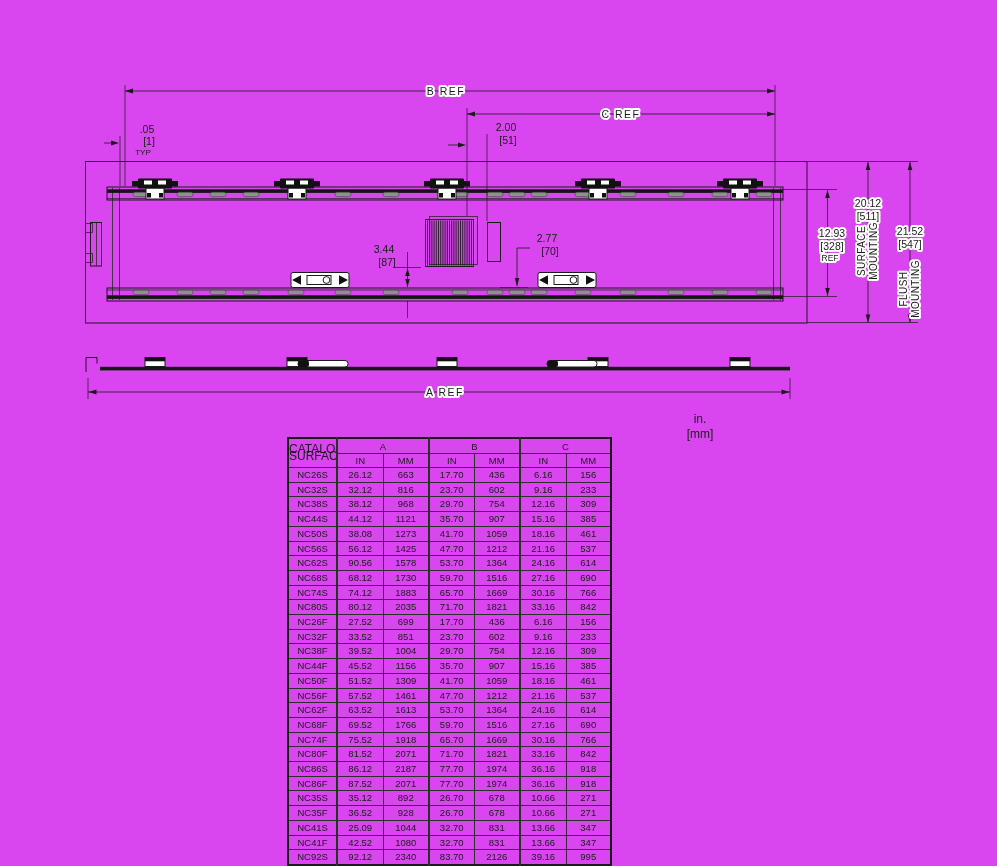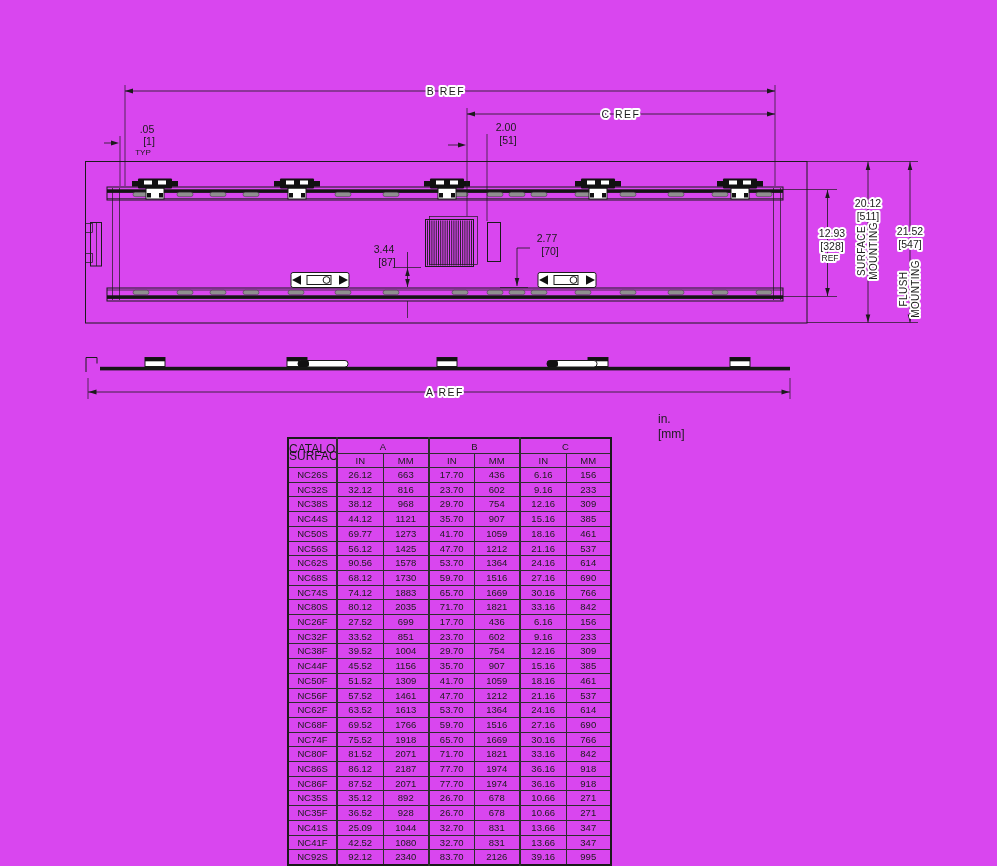--- a/index.html
+++ b/index.html
@@ -10,21 +10,21 @@
   .dim{font-size:10.5px;}
   .dim-s{font-size:8px;}
   .dim-xs{font-size:8.5px;}
   .rot{font-size:10px;letter-spacing:.4px;}
   .halo{paint-order:stroke;stroke:#ffffff;stroke-width:4px;stroke-linejoin:round;}
   .spaced{letter-spacing:1.5px;}
   .obj{stroke:#1b1b1b;stroke-width:1;fill:none;}
   .dims{stroke:#1b1b1b;stroke-width:.8;fill:none;}
   .thin{stroke-width:.7;}
   .arrow{fill:#1b1b1b;stroke:none;}
-  .units-note{position:absolute;left:658px;top:412px;width:84px;text-align:left;
+  .units-note{position:absolute;left:658px;top:412px;width:84px;text-align:center;
               font-size:12px;line-height:15px;color:#1b1b1b;}
   table.catalog-table{position:absolute;left:287px;top:437px;width:323px;
       border-collapse:collapse;table-layout:fixed;border:2px solid #1b1b1b;
       font-size:9.5px;color:#1b1b1b;}
   .catalog-table th,.catalog-table td{border:1px solid #2e2e2e;text-align:center;
       padding:0;font-weight:normal;white-space:nowrap;overflow:hidden;}
   .catalog-table thead tr.r1 th{height:14px;line-height:7px;}
   .catalog-table thead tr.r2 th{height:13px;line-height:13px;}
   .catalog-table td{height:13.7px;line-height:13.7px;}
   .catalog-table .gb{border-left-width:2px;}
@@ -402,21 +402,21 @@
           <td>NC44S</td>
           <td class="gb">44.12</td>
           <td>1121</td>
           <td class="gb">35.70</td>
           <td>907</td>
           <td class="gb">15.16</td>
           <td>385</td>
         </tr>
         <tr>
           <td>NC50S</td>
-          <td class="gb">69.77</td>
+          <td class="gb">38.08</td>
           <td>1273</td>
           <td class="gb">41.70</td>
           <td>1059</td>
           <td class="gb">18.16</td>
           <td>461</td>
         </tr>
         <tr>
           <td>NC56S</td>
           <td class="gb">56.12</td>
           <td>1425</td>

